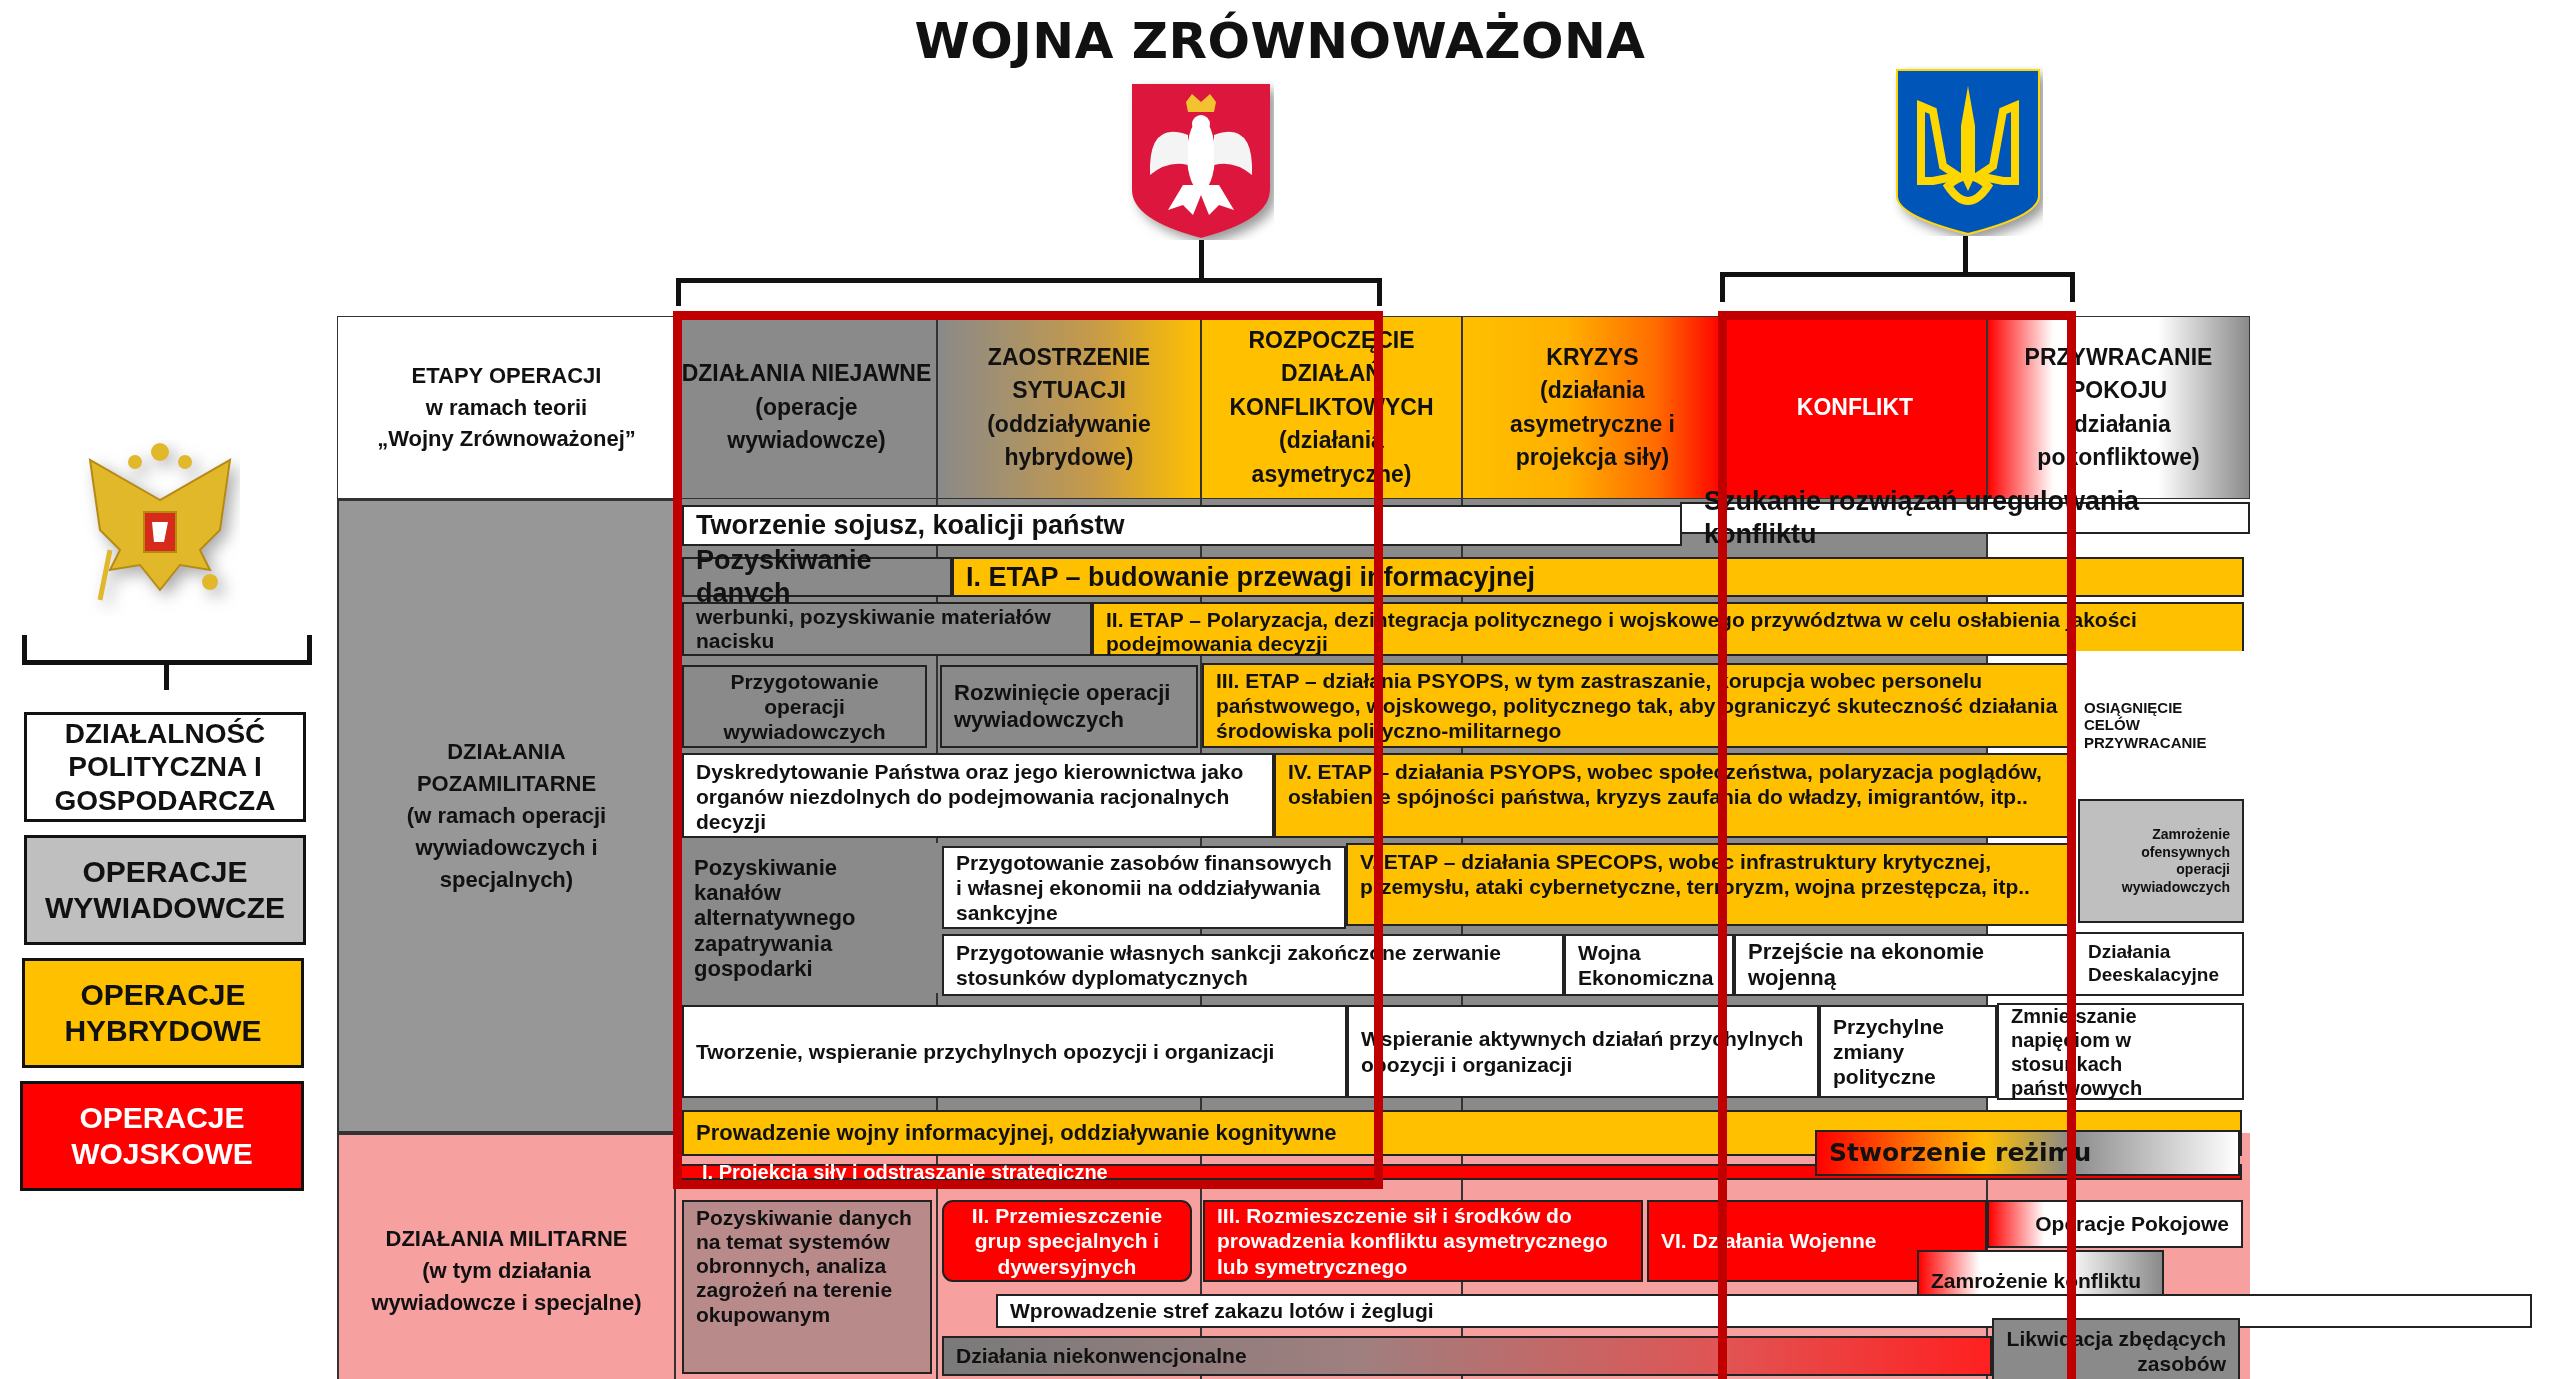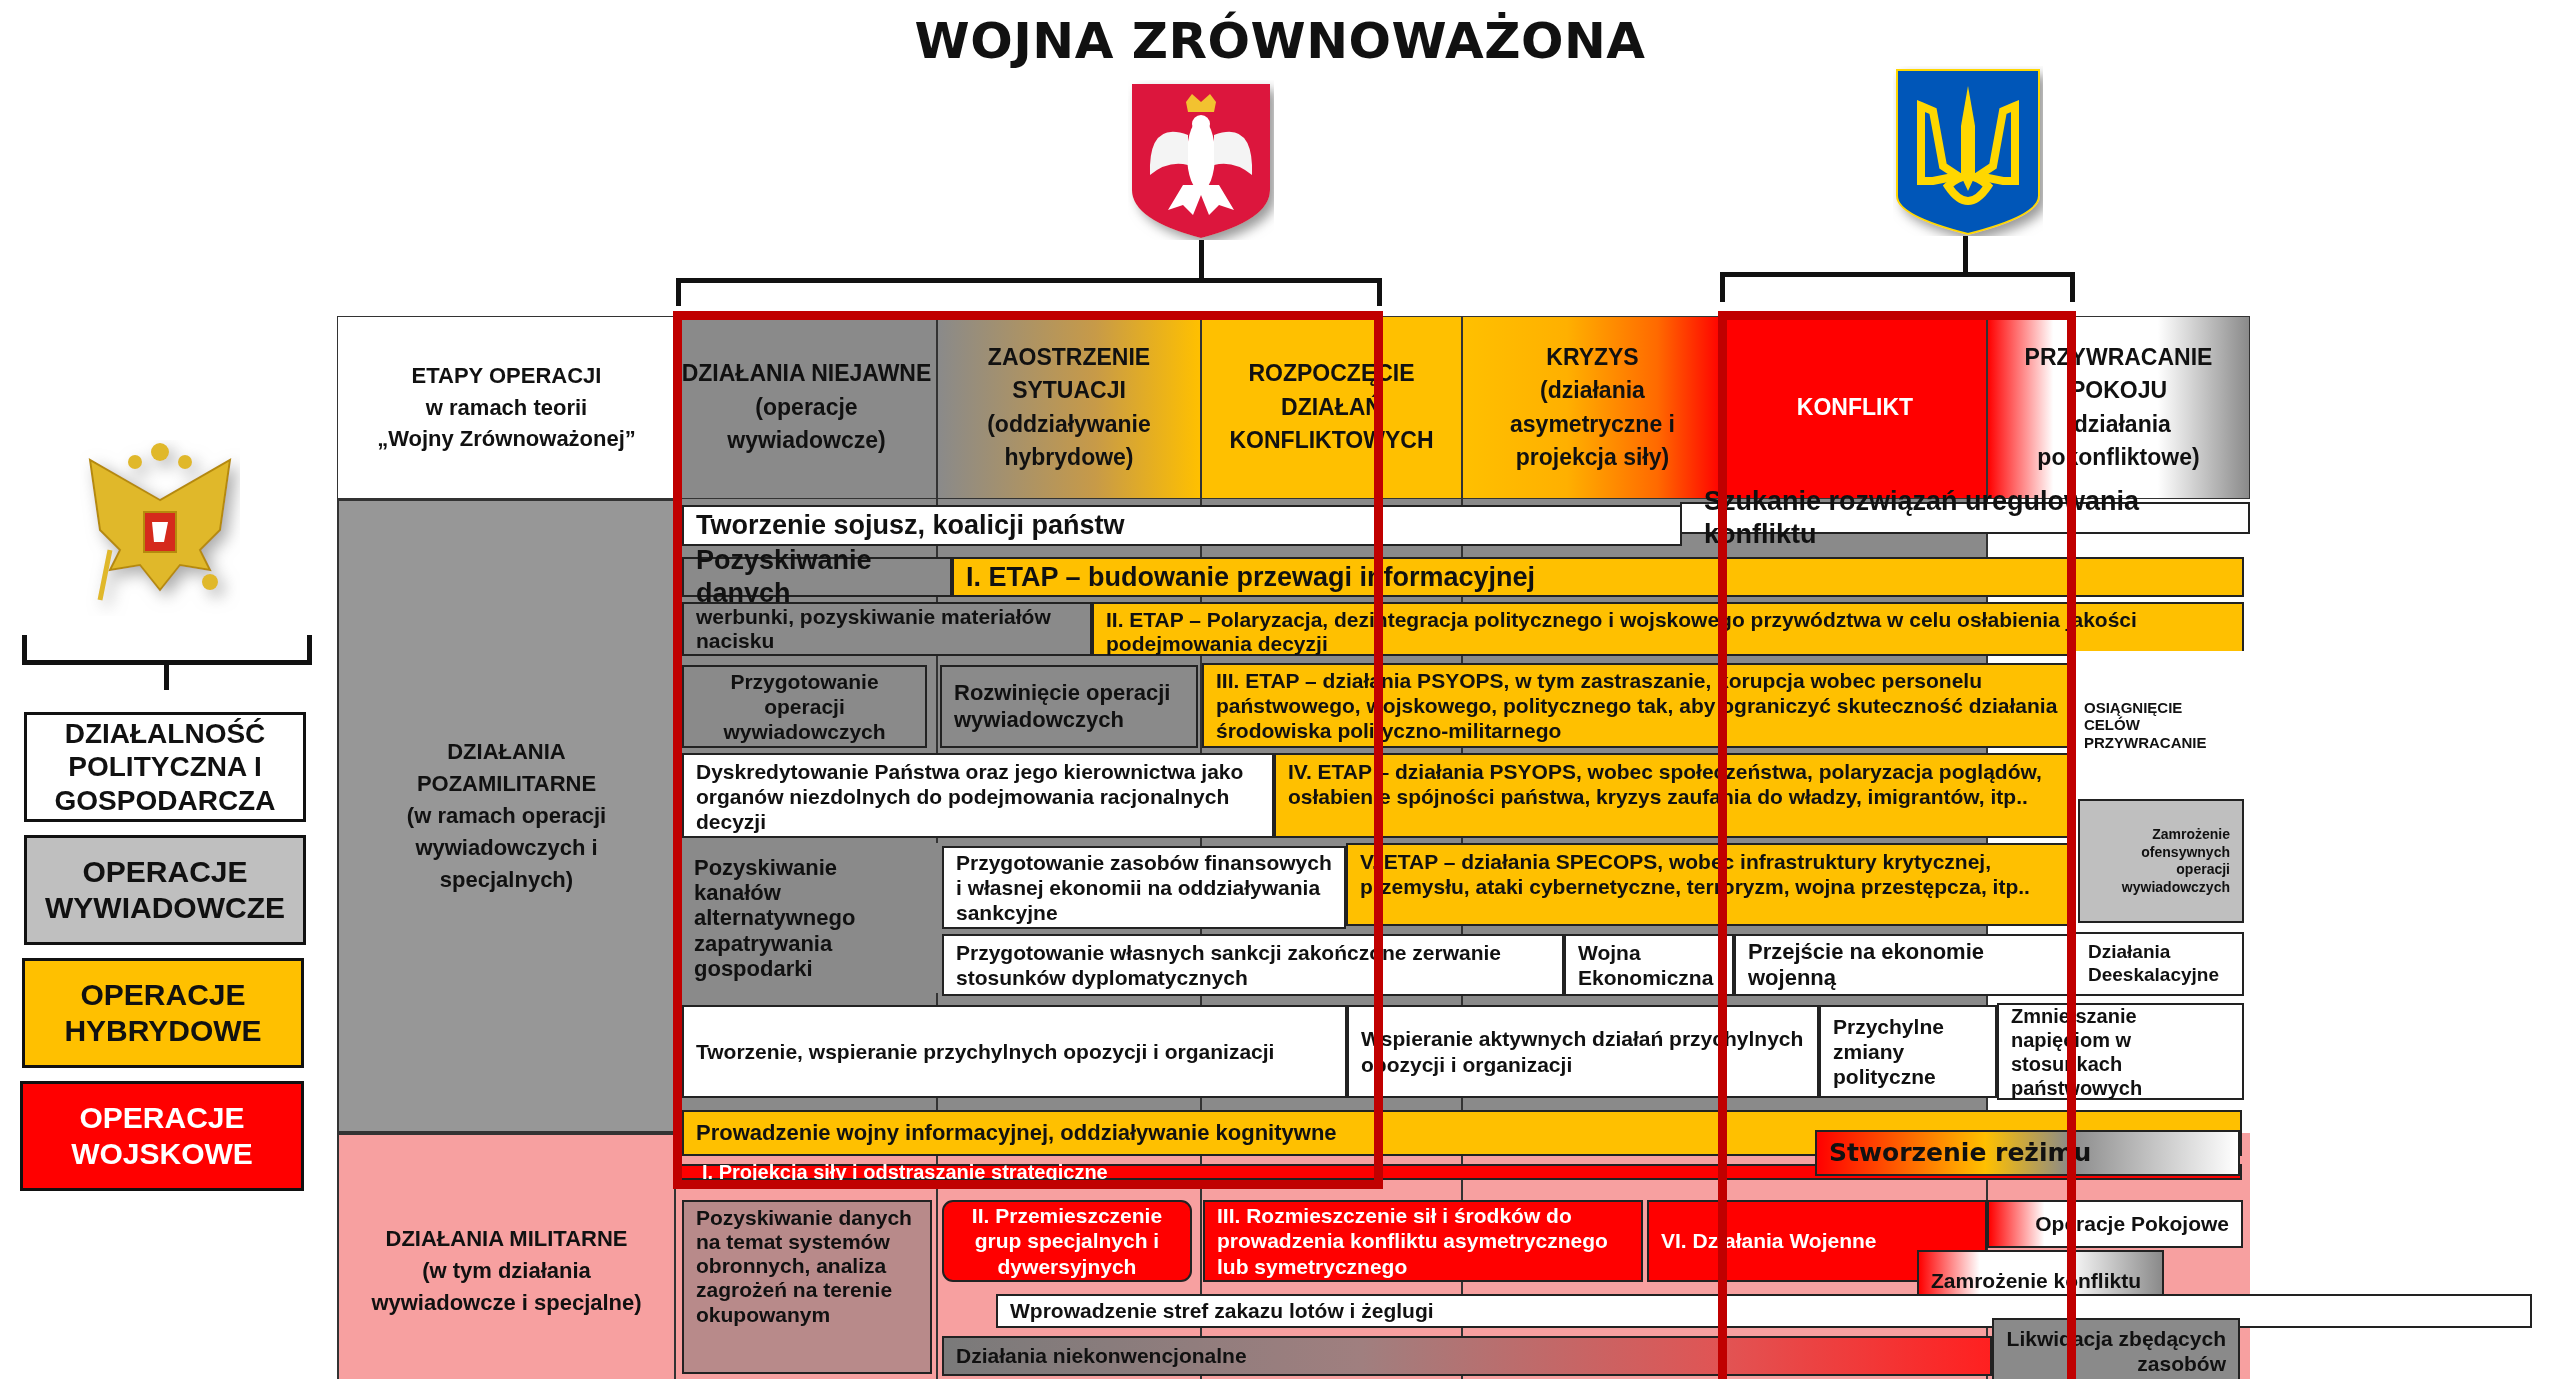--- a/index.html
+++ b/index.html
@@ -109,20 +109,21 @@
 <div class="abs hdr" style="left:676px;top:316px;width:261px;height:183px;background:#8a8a8a;display:flex;flex-direction:column;line-height:1.45;">
   <span>DZIAŁANIA NIEJAWNE</span>
   <span style="font-weight:bold;">(operacje wywiadowcze)</span>
 </div>
 <div class="abs hdr" style="left:937px;top:316px;width:264px;height:183px;background:linear-gradient(90deg,#8a8a8a 0%,#c79a48 60%,#ffc000 100%);display:flex;flex-direction:column;line-height:1.45;">
   <span>ZAOSTRZENIE SYTUACJI</span>
   <span>(oddziaływanie hybrydowe)</span>
 </div>
 <div class="abs hdr yellow" style="left:1201px;top:316px;width:261px;height:183px;display:flex;flex-direction:column;line-height:1.45;">
   <span>ROZPOCZĘCIE DZIAŁAŃ KONFLIKTOWYCH</span>
+  <span>(działania asymetryczne)</span>
 </div>
 <div class="abs hdr" style="left:1462px;top:316px;width:261px;height:183px;background:linear-gradient(90deg,#ffc000 0%,#ffb000 40%,#ff6a00 75%,#ff0000 100%);display:flex;flex-direction:column;line-height:1.45;">
   <span>KRYZYS</span>
   <span>(działania asymetryczne i projekcja siły)</span>
 </div>
 <div class="abs hdr red" style="left:1723px;top:316px;width:264px;height:183px;display:flex;flex-direction:column;line-height:1.45;">
   <span>KONFLIKT</span>
 </div>
 <div class="abs hdr" style="left:1987px;top:316px;width:263px;height:183px;background:linear-gradient(90deg,#ff0000 0%,#fff 25%,#fff 65%,#8a8a8a 100%);display:flex;flex-direction:column;line-height:1.45;">
   <span>PRZYWRACANIE POKOJU</span>

